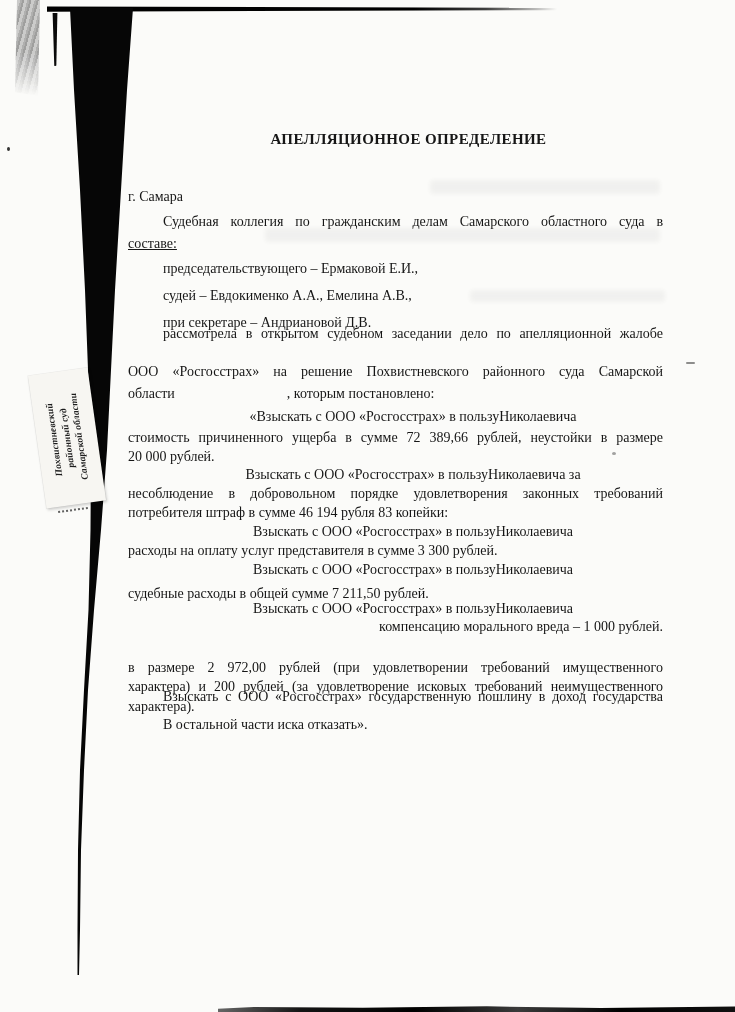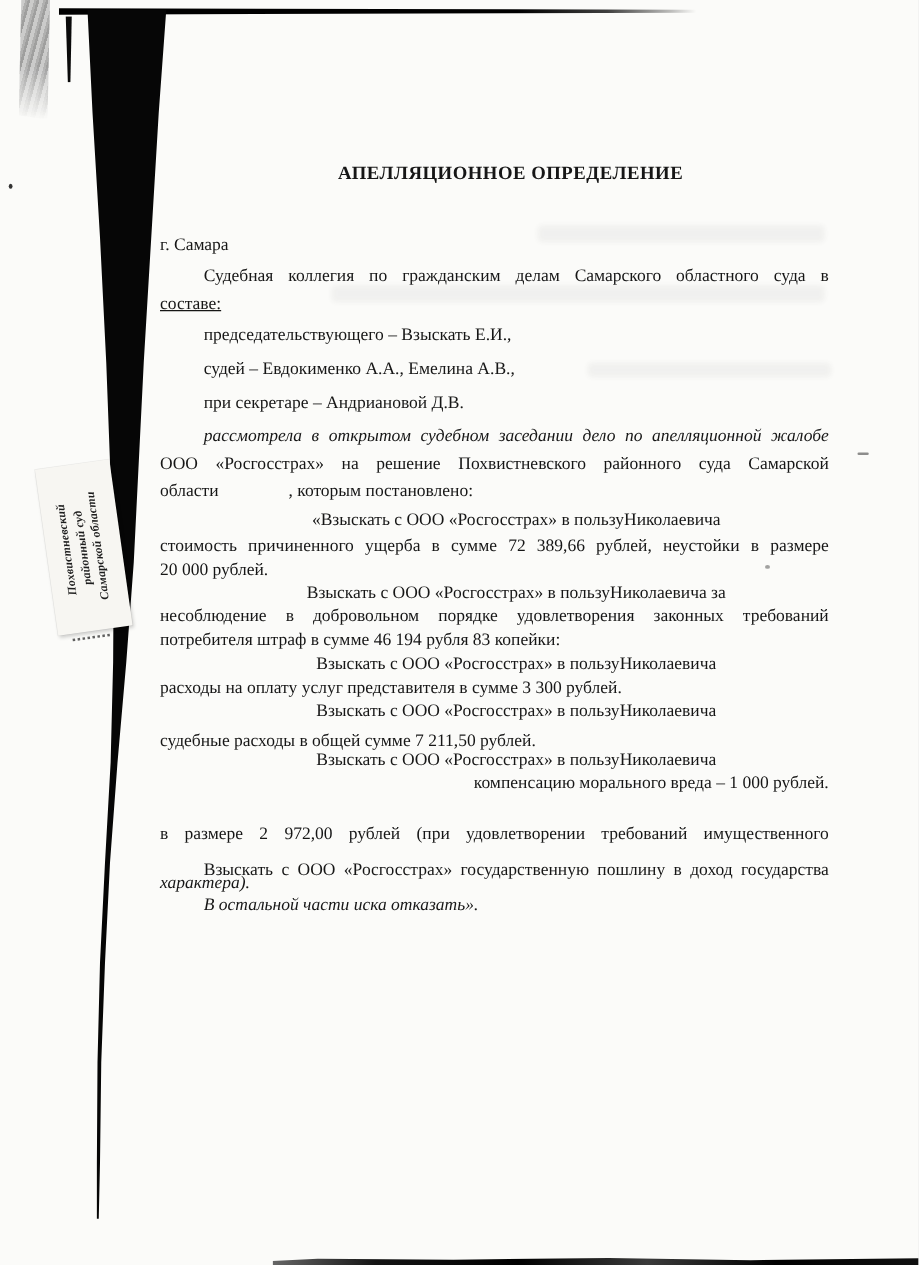--- a/index.html
+++ b/index.html
@@ -62,21 +62,21 @@
   }
   .st  { white-space:normal; text-align:justify; text-align-last:justify; }
   .ind { text-indent:35px; }
   .split { display:flex; justify-content:center; padding-left:35px; width:500px; }
   .tight { word-spacing:-1.2px; letter-spacing:-.1px; }
   .title {
     font-weight:bold; font-size:15px; letter-spacing:.4px;
     text-align:center; transform:translateX(13px);
   }
   .place { text-align:left; padding-right:22px; width:513px; }
-  .gapspan { margin-left:56px; }
+  .gapspan { margin-left:112px; }
 </style>
 </head>
 <body>
 
 <div class="page">
 
   <div class="top-edge"></div>
   <svg class="edge-svg" width="140" height="1012" viewBox="0 0 140 1012">
     <polygon fill="#060606" style="filter:blur(.4px)" points="
       70,8 133,8 127,90 121,190 115,290 111,370 107,450 101,530 94,610 88,690
@@ -101,24 +101,24 @@
       <span>Самарской области</span>
     </div>
   </div>
   <div class="stamp-dots"></div>
 
   <div class="ln title" style="top:129px;">АПЕЛЛЯЦИОННОЕ ОПРЕДЕЛЕНИЕ</div>
   <div class="ln place" style="top:187px;">г. Самара</div>
 
   <div class="ln ind st" style="top:212px;">Судебная коллегия по гражданским делам Самарского областного суда в</div>
   <div class="ln" style="top:234px;text-decoration:underline;">составе:</div>
-  <div class="ln ind" style="top:259px;">председательствующего – Взыскать Е.И.,</div>
+  <div class="ln ind" style="top:259px;">председательствующего – Ермаковой Е.И.,</div>
   <div class="ln ind" style="top:286px;">судей – Евдокименко А.А., Емелина А.В.,</div>
   <div class="ln ind" style="top:313px;">при секретаре – Андриановой Д.В.</div>
-  <div class="ln ind st" style="top:340px;font-style:italic;">рассмотрела в открытом судебном заседании дело по апелляционной жалобе</div>
+  <div class="ln ind st" style="top:324px;">рассмотрела в открытом судебном заседании дело по апелляционной жалобе</div>
   <div class="ln st" style="top:362px;">ООО «Росгосстрах» на решение Похвистневского районного суда Самарской</div>
 
   <div class="ln" style="top:384px;">
     <span>области</span><span class="gapspan">, которым постановлено:</span>
   </div>
 
   <div class="ln split" style="top:407px;">
     <span>«Взыскать с ООО «Росгосстрах» в пользу</span>
       <span>Николаевича</span>
   </div>
@@ -145,16 +145,17 @@
   <div class="ln" style="top:584px;">судебные расходы в общей сумме 7 211,50 рублей.</div>
 
   <div class="ln split" style="top:599px;">
     <span>Взыскать с ООО «Росгосстрах» в пользу</span>
       <span>Николаевича</span>
   </div>
   <div class="ln" style="top:617px;text-align:right;">компенсацию морального вреда – 1 000 рублей.</div>
 
   <div class="ln ind st" style="top:639px;margin-top:48px;">Взыскать с ООО «Росгосстрах» государственную пошлину в доход государства</div>
   <div class="ln st" style="top:658px;">в размере 2 972,00 рублей (при удовлетворении требований имущественного</div>
-  <div class="ln" style="top:697px;font-style:italic;">характера).</div>
-  <div class="ln ind" style="top:715px;font-style:italic;">В остальной части иска отказать».</div>
+  <div class="ln st tight" style="top:677px;">характера) и 200 рублей (за удовлетворение исковых требований неимущественного</div>
+  <div class="ln" style="top:697px;">характера).</div>
+  <div class="ln ind" style="top:715px;">В остальной части иска отказать».</div>
 
 </div>
 
 </body></html>

